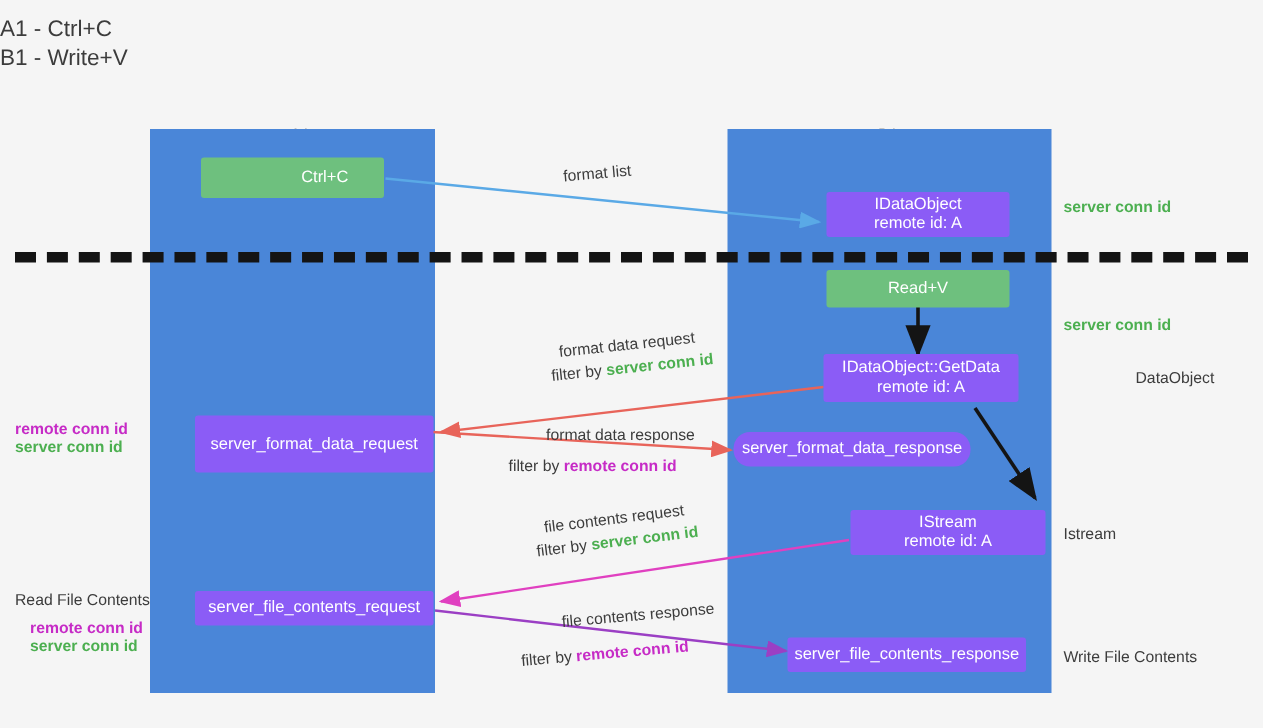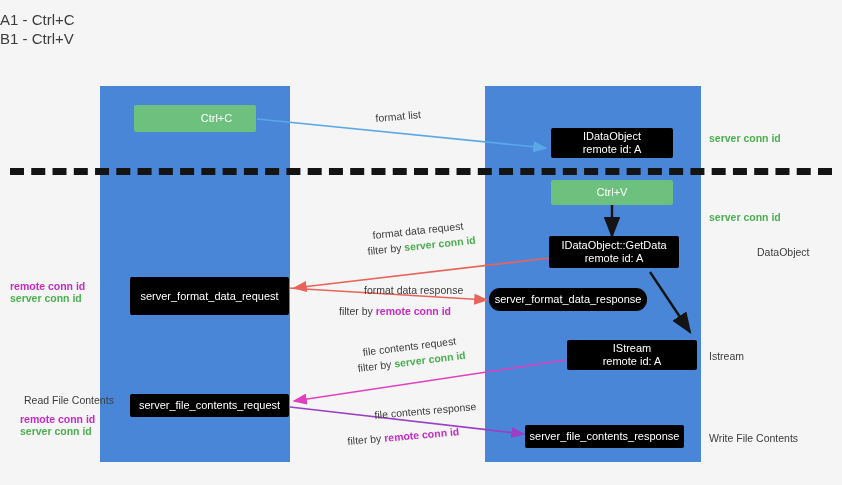--- a/index.html
+++ b/index.html
@@ -32,21 +32,21 @@
     position:absolute; left:10px; top:168px; width:822px; height:0;
     border-top: 7px dashed #141414;
   }
 
   .node {
     position:absolute; display:flex; align-items:center; justify-content:center;
     text-align:center; color:#ffffff; font-size:11px; line-height:13px;
     border-radius:2px; white-space:pre; padding:2px 4px;
   }
   .node.green { background:#6ec07e; }
-  .node.orange { background:#000000; }
+  .node.orange { background:#8b5cf6; }
 
   .anno {
     position:absolute; font-size:10.5px; color:#3c3c3c; white-space:pre;
     line-height:13px;
   }
   .anno.rot { transform-origin: left top; }
   .anno .g { color:#4caf50; font-weight:bold; }
   .anno .m { color:#c62bc6; font-weight:bold; }
 
   .side-label {
@@ -55,21 +55,21 @@
   .side-label.green { color:#4caf50; font-weight:bold; }
   .side-label.magenta { color:#c62bc6; font-weight:bold; }
 
   svg.arrows { position:absolute; left:0; top:0; width:842px; height:485px; pointer-events:none; }
 </style>
 </head>
 <body>
 
 <div id="stage">
 
-  <div class="title"><span>A1 - Ctrl+C</span><br><span>B1 - Ctrl+V</span></div>
+  <div class="title"><span>A1 - Ctrl+C</span><br><span>B1 - Write+V</span></div>
 
   <div class="col-head" style="left:140px; top:58px; width:120px;">
     <div>A1</div>
     <div>remote</div>
   </div>
   <div class="col-head" style="left:532px; top:58px; width:120px;">
     <div>B1</div>
     <div>connection</div>
   </div>
 
@@ -110,21 +110,21 @@
     <line x1="290" y1="407" x2="524" y2="434" stroke="#9b3fc4" stroke-width="1.6" marker-end="url(#ah-purple)"></line>
   </svg>
 
   <div class="dashed-line"></div>
 
   <div class="node green" style="left:134px; top:105px; width:122px; height:27px;padding-left:47px;">Ctrl+C</div>
 
   <div class="node orange" style="left:551px; top:128px; width:122px; height:30px;">IDataObject
 remote id: A</div>
 
-  <div class="node green" style="left:551px; top:180px; width:122px; height:25px;">Ctrl+V</div>
+  <div class="node green" style="left:551px; top:180px; width:122px; height:25px;">Read+V</div>
 
   <div class="node orange" style="left:549px; top:236px; width:130px; height:32px;">IDataObject::GetData
 remote id: A</div>
 
   <div class="node orange" style="left:130px; top:277px; width:159px; height:38px;">server_format_data_request</div>
 
   <div class="node orange" style="left:489px; top:288px; width:158px; height:23px;border-radius:11px;">server_format_data_response</div>
 
   <div class="node orange" style="left:567px; top:340px; width:130px; height:30px;">IStream
 remote id: A</div>
@@ -149,17 +149,17 @@
 
   <div class="side-label green" style="left:709px; top:132px;">server conn id</div>
   <div class="side-label green" style="left:709px; top:211px;">server conn id</div>
   <div class="side-label" style="left:709px; top:246px;padding-left:48px;">DataObject</div>
   <div class="side-label" style="left:709px; top:350px;">Istream</div>
   <div class="side-label" style="left:709px; top:432px;">Write File Contents</div>
 
   <div class="side-label magenta" style="left:10px; top:280px;">remote conn id</div>
   <div class="side-label green" style="left:10px; top:292px;">server conn id</div>
 
-  <div class="side-label" style="left:24px; top:394px;text-align:right;">Read File Contents</div>
+  <div class="side-label" style="left:10px; top:394px;text-align:right;">Read File Contents</div>
   <div class="side-label magenta" style="left:20px; top:413px;">remote conn id</div>
   <div class="side-label green" style="left:20px; top:425px;">server conn id</div>
 
 </div>
 
 </body></html>

